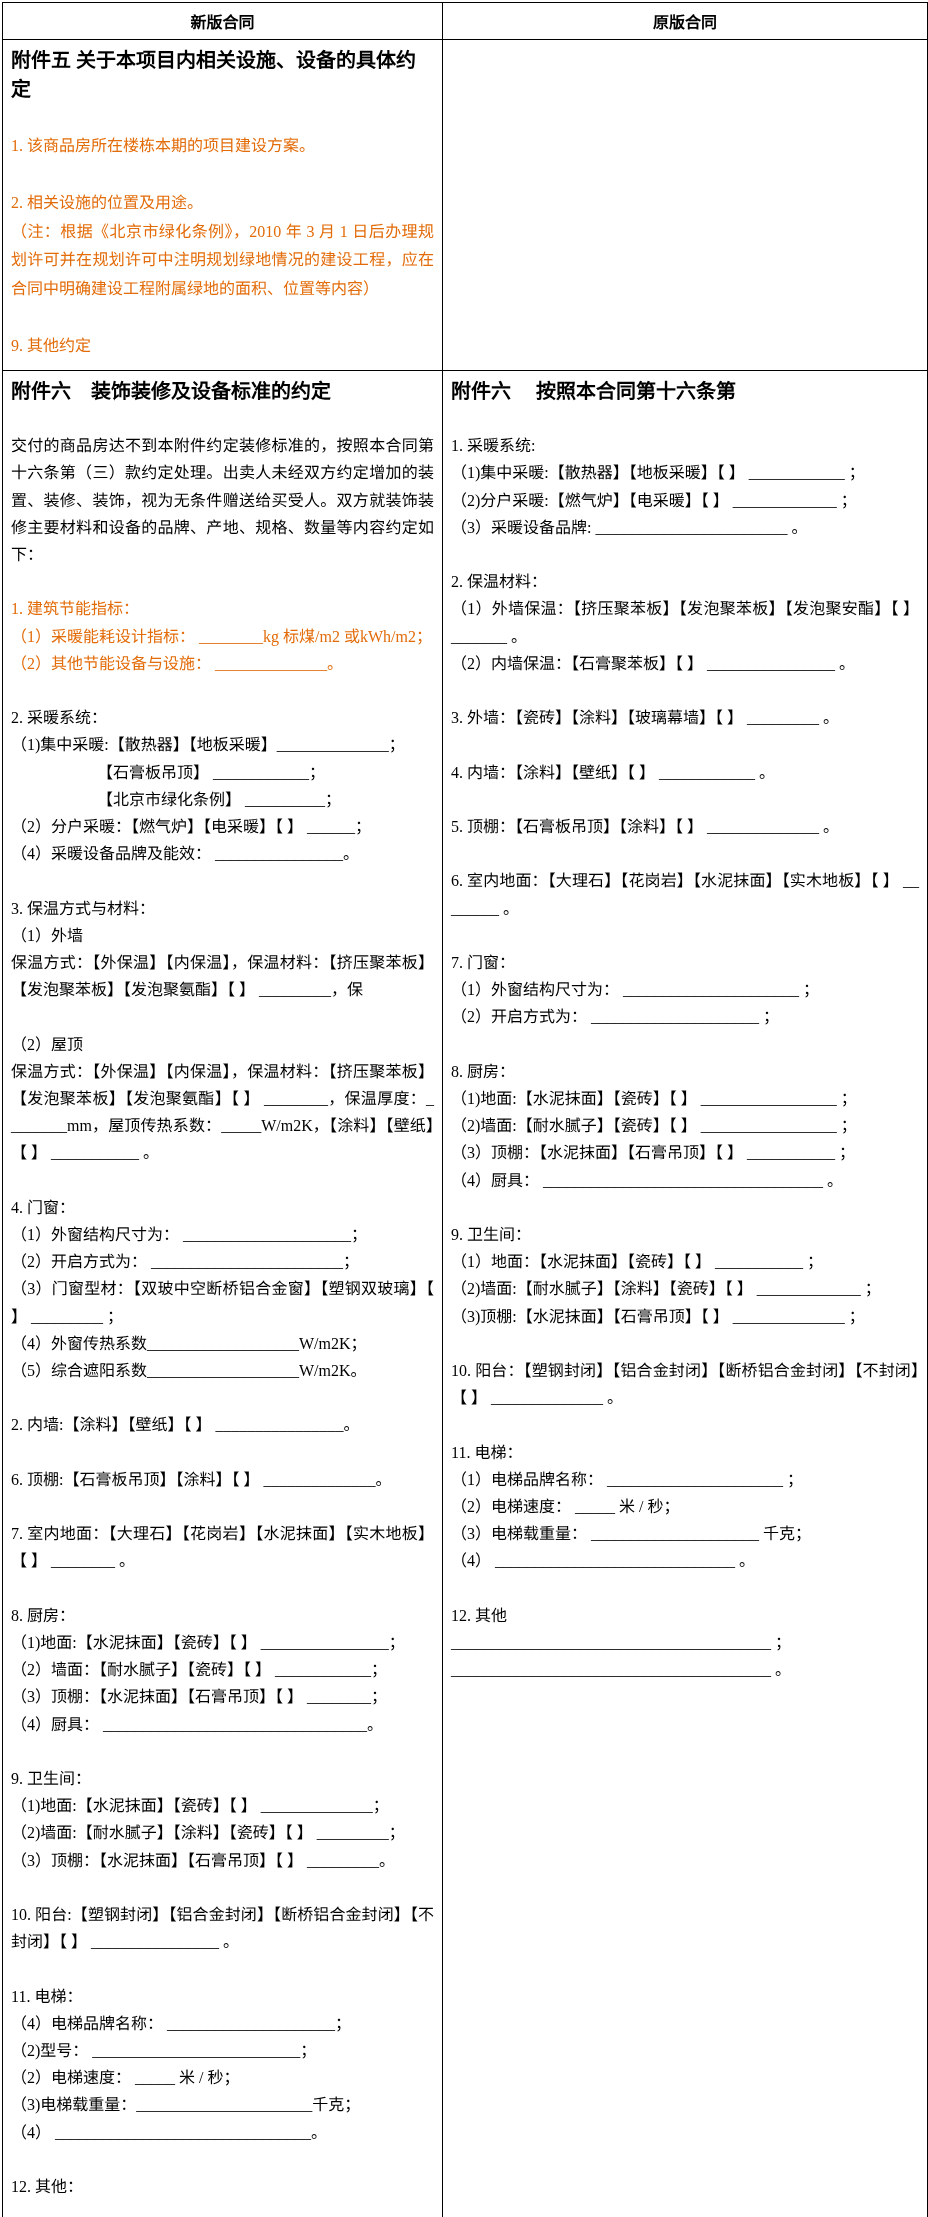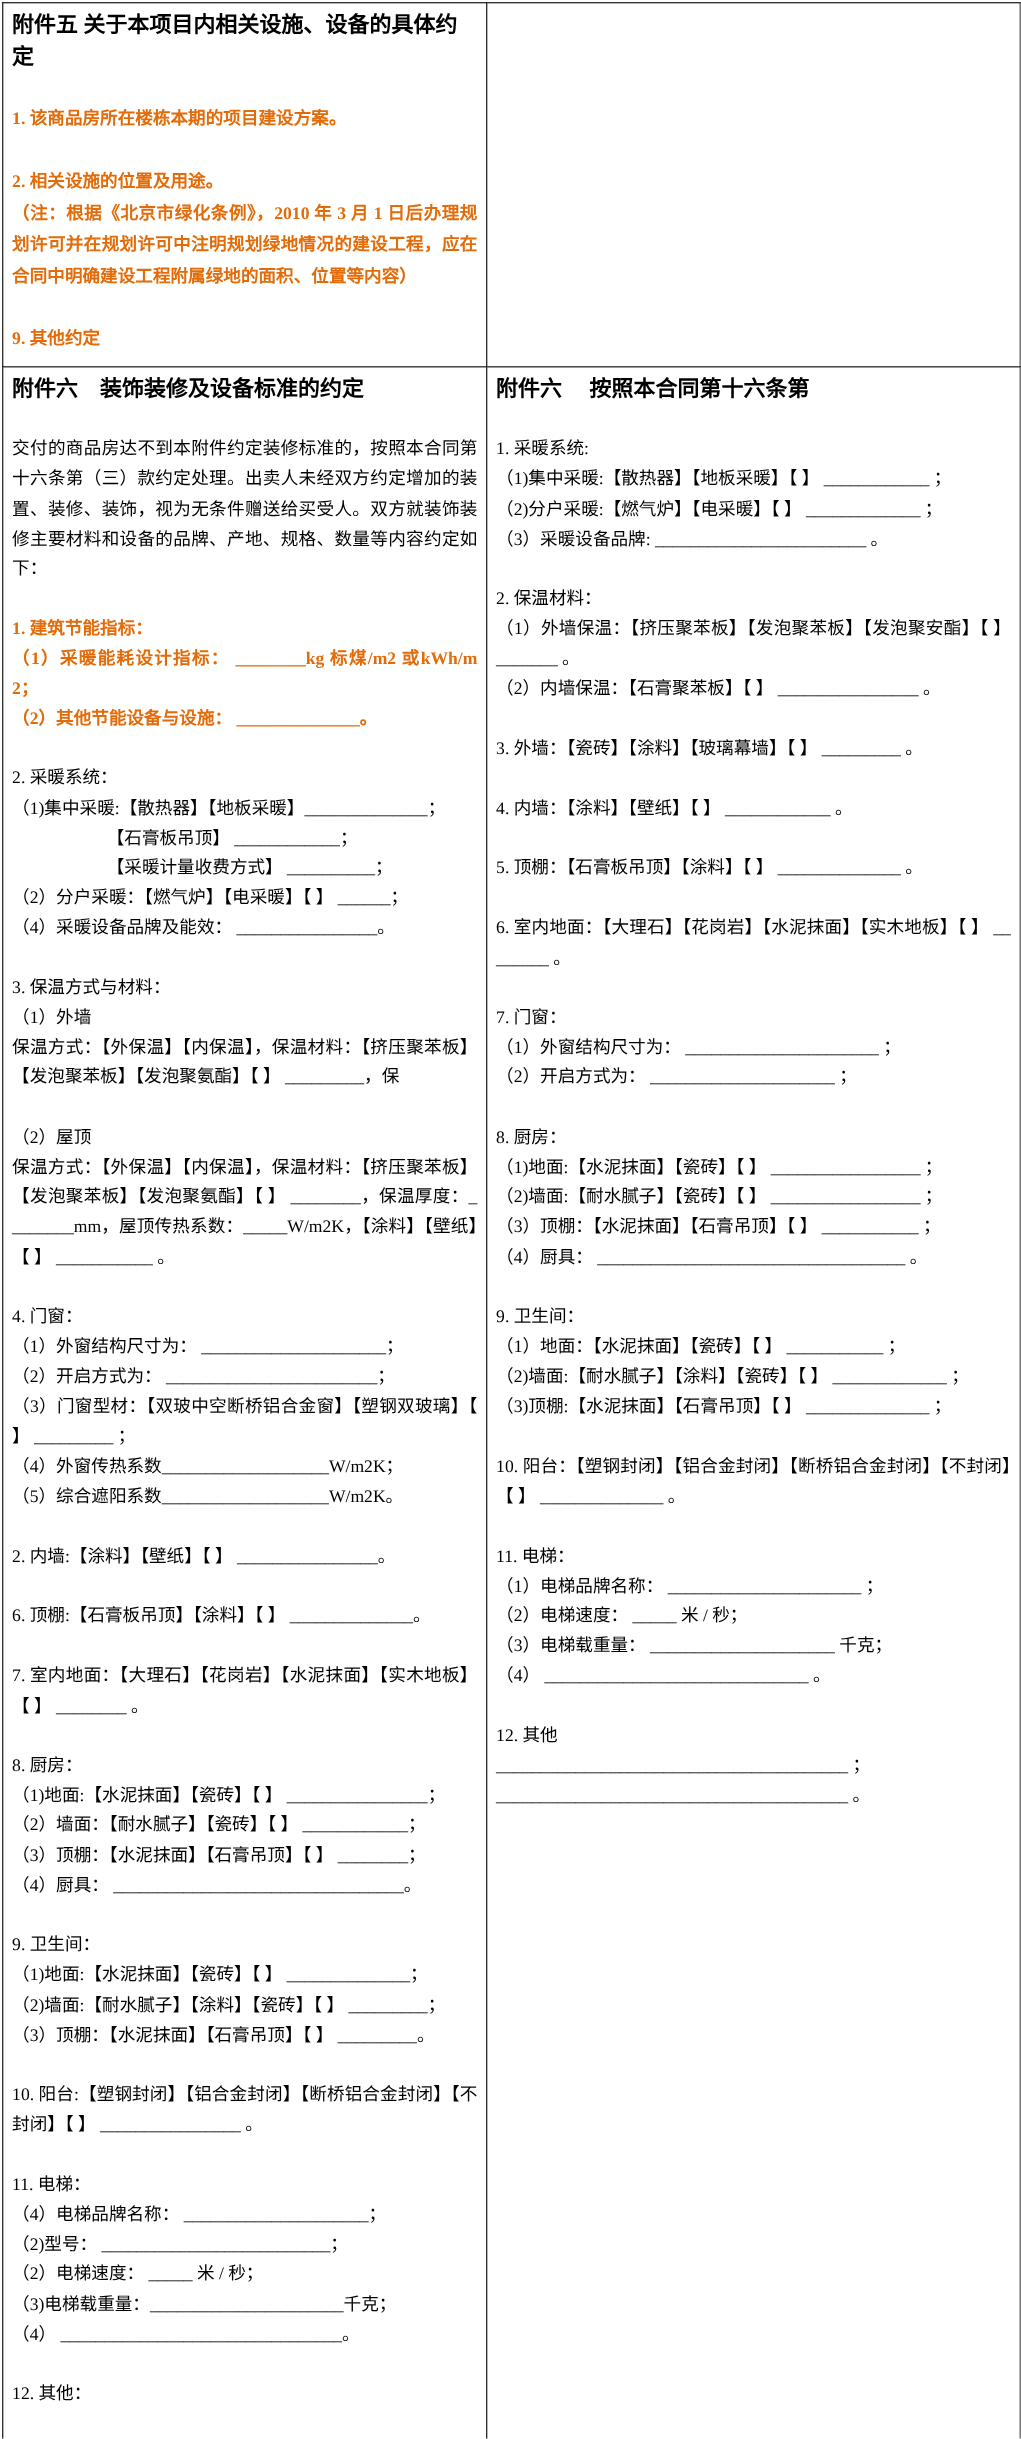--- a/index.html
+++ b/index.html
@@ -28,33 +28,37 @@
   tr.row-att5 td{height:331px;}
   .cell-title{
     font-size:20px;font-weight:bold;line-height:28px;min-height:28px;
     white-space:pre-wrap;
   }
   .line{
     font-size:16px;line-height:27.2px;min-height:27.2px;
     white-space:pre-wrap;word-break:break-all;text-align:justify;
   }
   .att5 .line,.att5 .cell-title{line-height:28.6px;min-height:28.6px;}
-  .orange{color:var(--orange);font-weight:bold;}
+  .orange{color:var(--orange);}
   .indent{padding-left:86px;}
 </style>
 </head>
 <body>
 
 <div class="page">
   <table class="doc">
     <colgroup>
       <col class="c-left">
       <col class="c-right">
     </colgroup>
     <tbody>
+        <tr class="header-row">
+      <td>新版合同</td>
+      <td>原版合同</td>
+    </tr>
     <tr class="row-att5">
       <td class="att5">
         <div class="cell-title">附件五 关于本项目内相关设施、设备的具体约定</div>
         <div>
 
         <div class="line"></div>
               <div class="line orange">1. 该商品房所在楼栋本期的项目建设方案。</div>
               <div class="line"></div>
               <div class="line orange">2. 相关设施的位置及用途。</div>
               <div class="line orange">（注：根据《北京市绿化条例》，2010 年 3 月 1 日后办理规划许可并在规划许可中注明规划绿地情况的建设工程，应在合同中明确建设工程附属绿地的面积、位置等内容）</div>
@@ -72,21 +76,21 @@
         <div class="line"></div>
               <div class="line">交付的商品房达不到本附件约定装修标准的，按照本合同第十六条第（三）款约定处理。出卖人未经双方约定增加的装置、装修、装饰，视为无条件赠送给买受人。双方就装饰装修主要材料和设备的品牌、产地、规格、数量等内容约定如下：</div>
               <div class="line"></div>
               <div class="line orange">1. 建筑节能指标：</div>
               <div class="line orange">（1）采暖能耗设计指标： ________kg 标煤/m2 或kWh/m2；</div>
               <div class="line orange">（2）其他节能设备与设施： ______________。</div>
               <div class="line"></div>
               <div class="line">2. 采暖系统：</div>
               <div class="line">（1)集中采暖:【散热器】【地板采暖】______________；</div>
               <div class="line indent">【石膏板吊顶】 ____________；</div>
-              <div class="line indent">【采暖计量收费方式】 __________；</div>
+              <div class="line indent">【北京市绿化条例】 __________；</div>
               <div class="line">（2）分户采暖：【燃气炉】【电采暖】【 】 ______；</div>
               <div class="line">（4）采暖设备品牌及能效： ________________。</div>
               <div class="line"></div>
               <div class="line">3. 保温方式与材料：</div>
               <div class="line">（1）外墙</div>
               <div class="line">保温方式：【外保温】【内保温】，保温材料：【挤压聚苯板】【发泡聚苯板】【发泡聚氨酯】【 】 _________，保</div>
               <div class="line"></div>
               <div class="line">（2）屋顶</div>
               <div class="line">保温方式：【外保温】【内保温】，保温材料：【挤压聚苯板】【发泡聚苯板】【发泡聚氨酯】【 】 ________，保温厚度：________mm，屋顶传热系数：_____W/m2K，【涂料】【壁纸】【 】 ___________ 。</div>
               <div class="line"></div>

